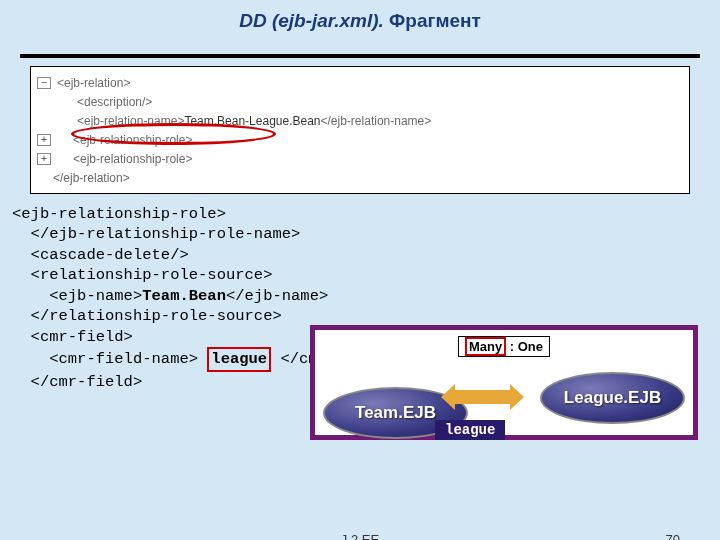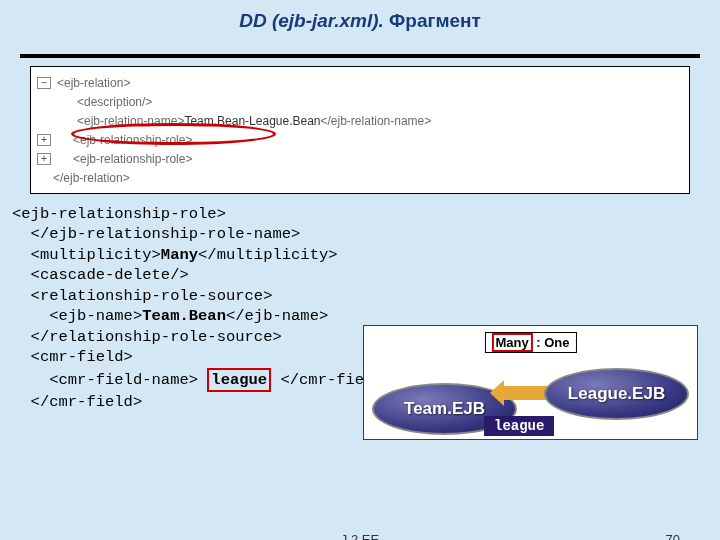--- a/index.html
+++ b/index.html
@@ -68,24 +68,24 @@
   .bold { font-weight: bold; }
   .red-box {
     border: 2.5px solid #c00;
     padding: 0 2px;
     display: inline-block;
   }
   .diagram {
     position: absolute;
     right: 22px;
     top: 325px;
-    width: 335px;
+    width: 388px;
     height: 115px;
     background: #fff;
-    border: 1px solid #701a75;
+    border: 5px solid #701a75;
     margin-left: 20px;
   }
   .multiplicity-box {
     position: absolute;
     top: 6px; left: 50%; transform: translateX(-50%);
     background: #fff;
     border: 1px solid #000;
     padding: 2px 6px;
     font-family: Arial, sans-serif;
     font-size: 13px;
@@ -181,21 +181,20 @@
   <div class="tree-row">
     <span class="gutter-spacer"></span>
     <span>&lt;/ejb-relation&gt;</span>
   </div>
   <div class="red-oval oval1"></div>
 </div>
 
 <div class="code-block">
   <div class="code-line">&lt;ejb-relationship-role&gt;</div>
   <div class="code-line">  &lt;/ejb-relationship-role-name&gt;</div>
-  <div class="code-line"><span>  &lt;multiplicity&gt;</span><span class="bold">Many</span><span>&lt;/multiplicity&gt;</span></div>
   <div class="code-line">  &lt;cascade-delete/&gt;</div>
   <div class="code-line">  &lt;relationship-role-source&gt;</div>
   <div class="code-line"><span>    &lt;ejb-name&gt;</span><span class="bold">Team.Bean</span><span>&lt;/ejb-name&gt;</span></div>
   <div class="code-line">  &lt;/relationship-role-source&gt;</div>
   <div class="code-line">  &lt;cmr-field&gt;</div>
   <div class="code-line"><span>    &lt;cmr-field-name&gt; </span><span class="red-box bold">league</span><span> &lt;/cmr-field-name&gt;</span></div>
   <div class="code-line">  &lt;/cmr-field&gt;</div>
 </div>
 
 <div class="diagram">

